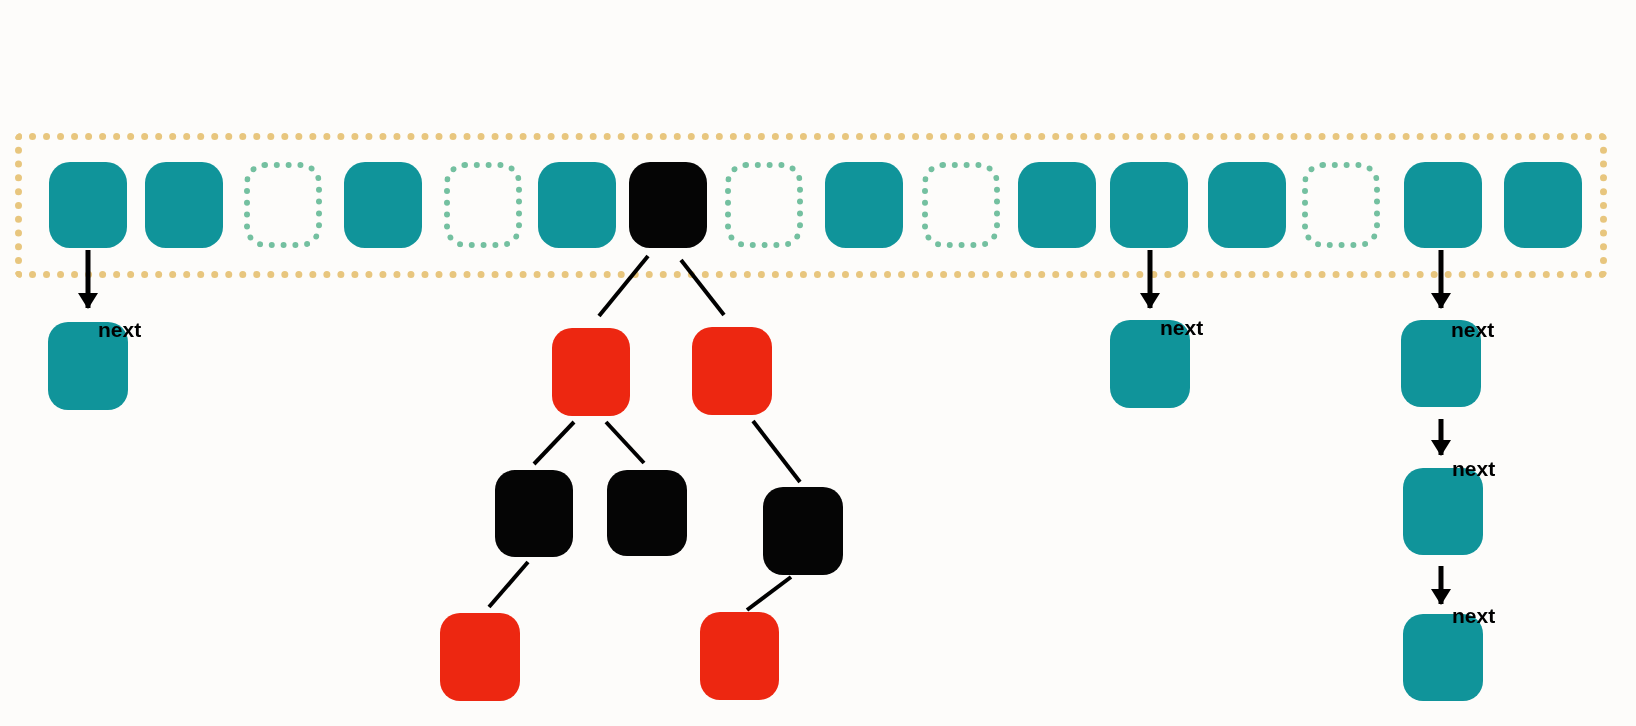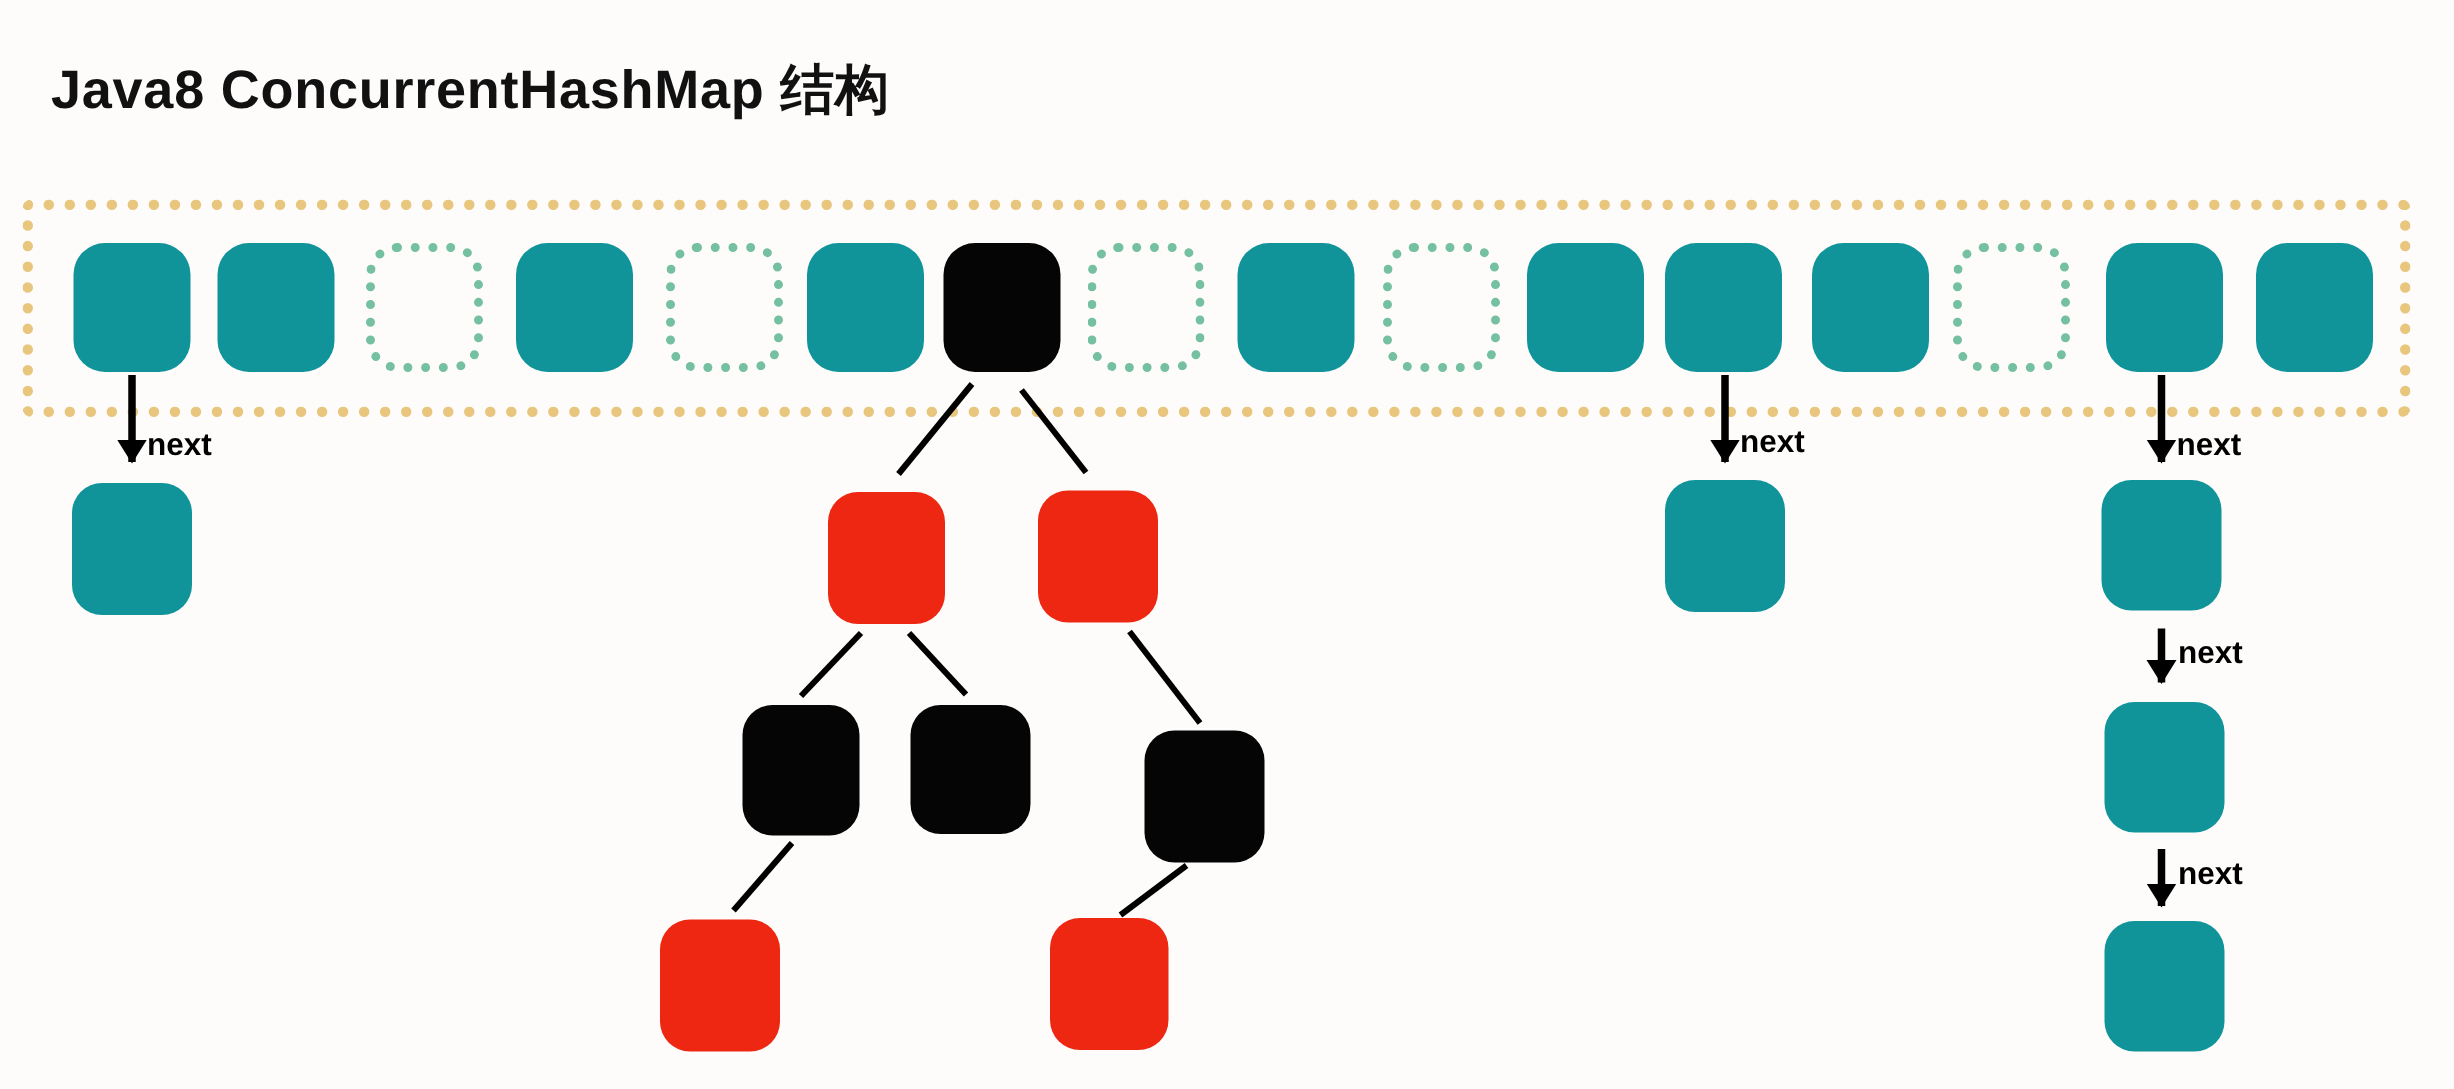--- a/index.html
+++ b/index.html
@@ -5,27 +5,26 @@
   * { margin:0; padding:0; box-sizing:border-box; }
   html,body { width:1636px; height:726px; }
   body { font-family:"Liberation Sans", sans-serif; overflow:hidden; }
   .stage { position:relative; width:1636px; height:726px; overflow:hidden; }
   .title { position:absolute; left:34px; top:36px; font-size:36px; font-weight:bold; letter-spacing:0.5px; z-index:5; }
   .array-frame { position:absolute; border:7px dotted #E8C67E; border-radius:6px; z-index:1; }
   .cell { position:absolute; border-radius:21px; z-index:2; }
   .cell.empty { background:transparent !important; border:6px dotted #74C0A0; }
   .chain-node, .tree-node { position:absolute; border-radius:20px; z-index:2; }
   .overlay { position:absolute; left:0; top:0; z-index:3; pointer-events:none; }
-  .next-label { position:absolute; font-weight:bold; font-size:21px; line-height:1; z-index:4; white-space:nowrap; }
+  .next-label { position:absolute; font-weight:bold; font-size:21px; line-height:1; z-index:4; white-space:nowrap;margin-top:33px; }
 </style>
 </head>
 <body style="background: rgb(253, 252, 250);">
 
 <div class="stage" id="stage" style="background: rgb(253, 252, 250);">
-  <h1 class="title" style="color: rgb(17, 17, 17);">Java8 ConcurrentHashMap 结构</h1>
   <div class="array-frame" id="arrayFrame" style="left: 15px; top: 133px; width: 1592px; height: 145px; border-color: rgb(232, 198, 126);"></div>
   <svg class="overlay" id="overlay" width="1636" height="726" viewBox="0 0 1636 726">
     <defs>
       <marker id="arrowhead" markerWidth="18" markerHeight="22" refX="15" refY="10" orient="auto" markerUnits="userSpaceOnUse">
         <path d="M0,0 L16,10 L0,20 Z" fill="#000000"></path>
       </marker>
     </defs>
   <line x1="88" y1="250" x2="88" y2="308" stroke="#000000" stroke-width="5" marker-end="url(#arrowhead)"></line>
       <line x1="1150" y1="250" x2="1150" y2="308" stroke="#000000" stroke-width="5" marker-end="url(#arrowhead)"></line>
       <line x1="1441" y1="250" x2="1441" y2="308" stroke="#000000" stroke-width="5" marker-end="url(#arrowhead)"></line>

